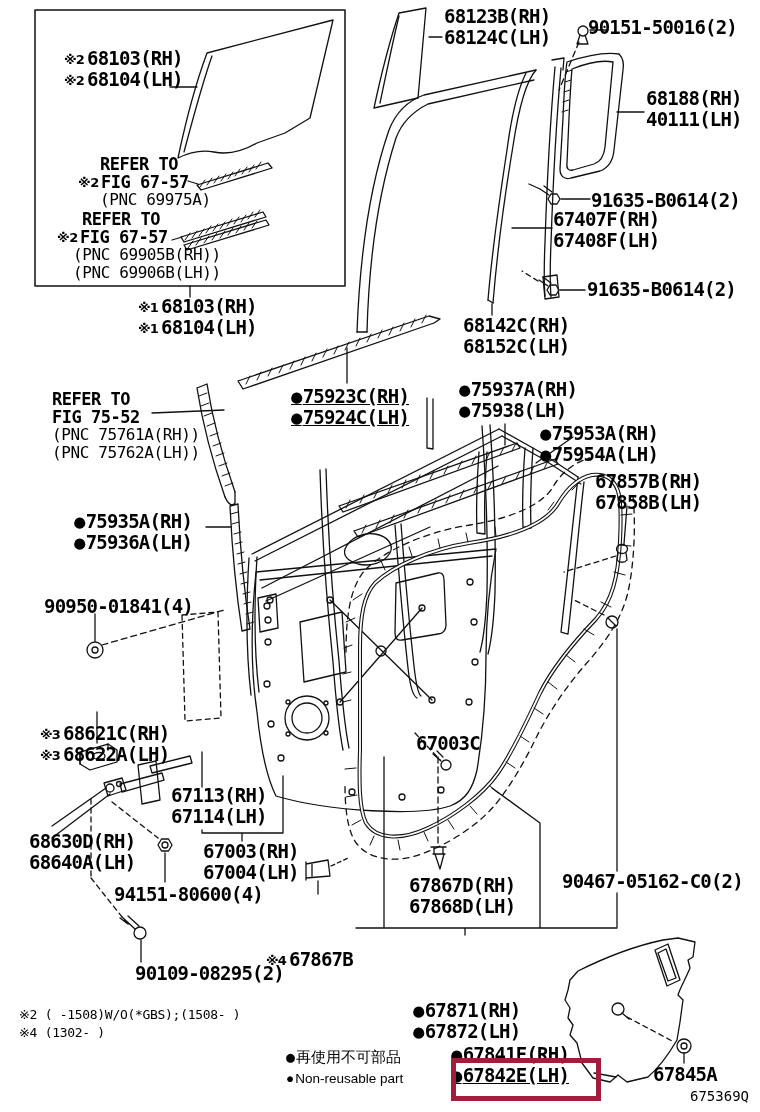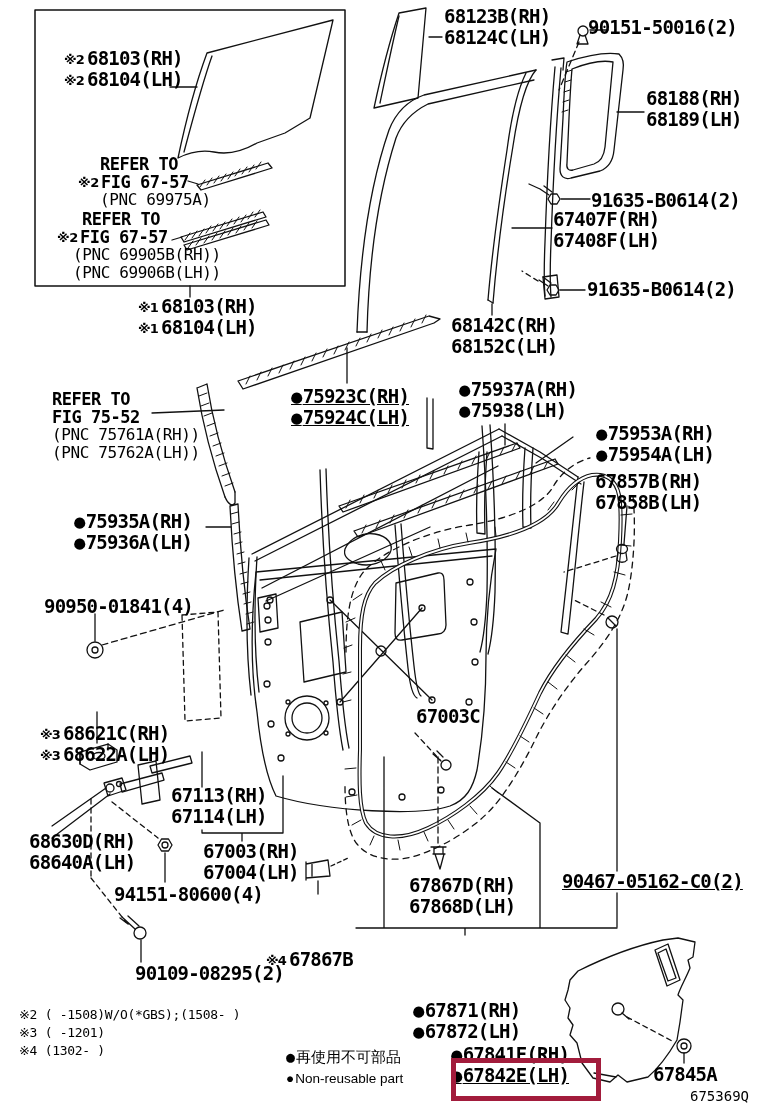--- a/index.html
+++ b/index.html
@@ -274,45 +274,45 @@
       </div>
       <div class="label" style="left: 444px; top: 6px;">
         <div class="ln num"><span>68123B(RH)</span></div>
         <div class="ln num"><span>68124C(LH)</span></div>
       </div>
       <div class="label" style="left: 588px; top: 17px;">
         <div class="ln num"><span>90151-50016(2)</span></div>
       </div>
       <div class="label" style="left: 646px; top: 88px;">
         <div class="ln num"><span>68188(RH)</span></div>
-        <div class="ln num"><span>68189(LH)</span></div>
+        <div class="ln num"><span>40111(LH)</span></div>
       </div>
       <div class="label" style="left: 591px; top: 190px;">
         <div class="ln num"><span>91635-B0614(2)</span></div>
       </div>
       <div class="label" style="left: 553px; top: 209px;">
         <div class="ln num"><span>67407F(RH)</span></div>
         <div class="ln num"><span>67408F(LH)</span></div>
       </div>
       <div class="label" style="left: 587px; top: 279px;">
         <div class="ln num"><span>91635-B0614(2)</span></div>
       </div>
-      <div class="label" style="left: 451px; top: 315px;">
+      <div class="label" style="left: 463px; top: 315px;">
         <div class="ln num"><span>68142C(RH)</span></div>
         <div class="ln num"><span>68152C(LH)</span></div>
       </div>
       <div class="label" style="left: 291px; top: 386px; text-decoration: underline;">
         <div class="ln num"><span class="bul">●</span><span>75923C(RH)</span></div>
         <div class="ln num"><span class="bul">●</span><span>75924C(LH)</span></div>
       </div>
       <div class="label" style="left: 459px; top: 379px;">
         <div class="ln num"><span class="bul">●</span><span>75937A(RH)</span></div>
         <div class="ln num"><span class="bul">●</span><span>75938(LH)</span></div>
       </div>
-      <div class="label" style="left: 596px; top: 423px;">
+      <div class="label" style="left: 540px; top: 423px;">
         <div class="ln num"><span class="bul">●</span><span>75953A(RH)</span></div>
         <div class="ln num"><span class="bul">●</span><span>75954A(LH)</span></div>
       </div>
       <div class="label" style="left: 595px; top: 471px;">
         <div class="ln num"><span>67857B(RH)</span></div>
         <div class="ln num"><span>67858B(LH)</span></div>
       </div>
       <div class="label" style="left: 52px; top: 390px;">
         <div class="ln ref"><span>REFER TO</span></div>
         <div class="ln ref"><span>FIG 75-52</span></div>
@@ -323,21 +323,21 @@
         <div class="ln num"><span class="bul">●</span><span>75935A(RH)</span></div>
         <div class="ln num"><span class="bul">●</span><span>75936A(LH)</span></div>
       </div>
       <div class="label" style="left: 44px; top: 596px;">
         <div class="ln num"><span>90950-01841(4)</span></div>
       </div>
       <div class="label" style="left: 40px; top: 675px; margin-top: 48px;">
         <div class="ln num"><span class="pre">※3</span><span>68621C(RH)</span></div>
         <div class="ln num"><span class="pre">※3</span><span>68622A(LH)</span></div>
       </div>
-      <div class="label" style="left: 416px; top: 706px;">
+      <div class="label" style="left: 416px; top: 733px;">
         <div class="ln num"><span>67003C</span></div>
       </div>
       <div class="label" style="left: 171px; top: 785px;">
         <div class="ln num"><span>67113(RH)</span></div>
         <div class="ln num"><span>67114(LH)</span></div>
       </div>
       <div class="label" style="left: 29px; top: 831px;">
         <div class="ln num"><span>68630D(RH)</span></div>
         <div class="ln num"><span>68640A(LH)</span></div>
       </div>
@@ -351,40 +351,39 @@
       <div class="label" style="left: 266px; top: 949px;">
         <div class="ln num"><span class="pre">※4</span><span>67867B</span></div>
       </div>
       <div class="label" style="left: 103px; top: 963px; margin-left: 32px;">
         <div class="ln num"><span>90109-08295(2)</span></div>
       </div>
       <div class="label" style="left: 409px; top: 875px;">
         <div class="ln num"><span>67867D(RH)</span></div>
         <div class="ln num"><span>67868D(LH)</span></div>
       </div>
-      <div class="label" style="left: 562px; top: 871px; text-decoration: underline;">
+      <div class="label" style="left: 562px; top: 871px;">
         <div class="ln num"><span>90467-05162-C0(2)</span></div>
       </div>
       <div class="label" style="left: 413px; top: 978px; margin-top: 22px;">
         <div class="ln num"><span class="bul">●</span><span>67871(RH)</span></div>
         <div class="ln num"><span class="bul">●</span><span>67872(LH)</span></div>
       </div>
       <div class="label" style="left: 451px; top: 1044px; text-decoration: underline;">
         <div class="ln num"><span class="bul">●</span><span>67841E(RH)</span></div>
         <div class="ln num"><span class="bul">●</span><span>67842E(LH)</span></div>
       </div>
       <div class="label" style="left: 653px; top: 1064px;">
         <div class="ln num"><span>67845A</span></div>
       </div>
       <div class="label" style="left: 690px; top: 1088px;">
         <div class="ln code"><span>675369Q</span></div>
       </div>
       <div class="label" style="left: 19px; top: 1006px;">
         <div class="ln small"><span>※2 (      -1508)W/O(*GBS);(1508-      )</span></div>
-        <div class="ln small"><span>※3 (      -1201)</span></div>
         <div class="ln small"><span>※4 (1302-      )</span></div>
       </div>
       <div class="label" style="left: 286px; top: 1046px;">
         <div class="ln jp"><span class="bul">●</span><span>再使用不可部品</span></div>
         <div class="ln en"><span class="bul">●</span><span>Non-reusable part</span></div>
       </div>
     </div>
 
   <div id="hlbox" style="left: 451px; top: 1058px; width: 140px; height: 33px;"></div>
 </div>

